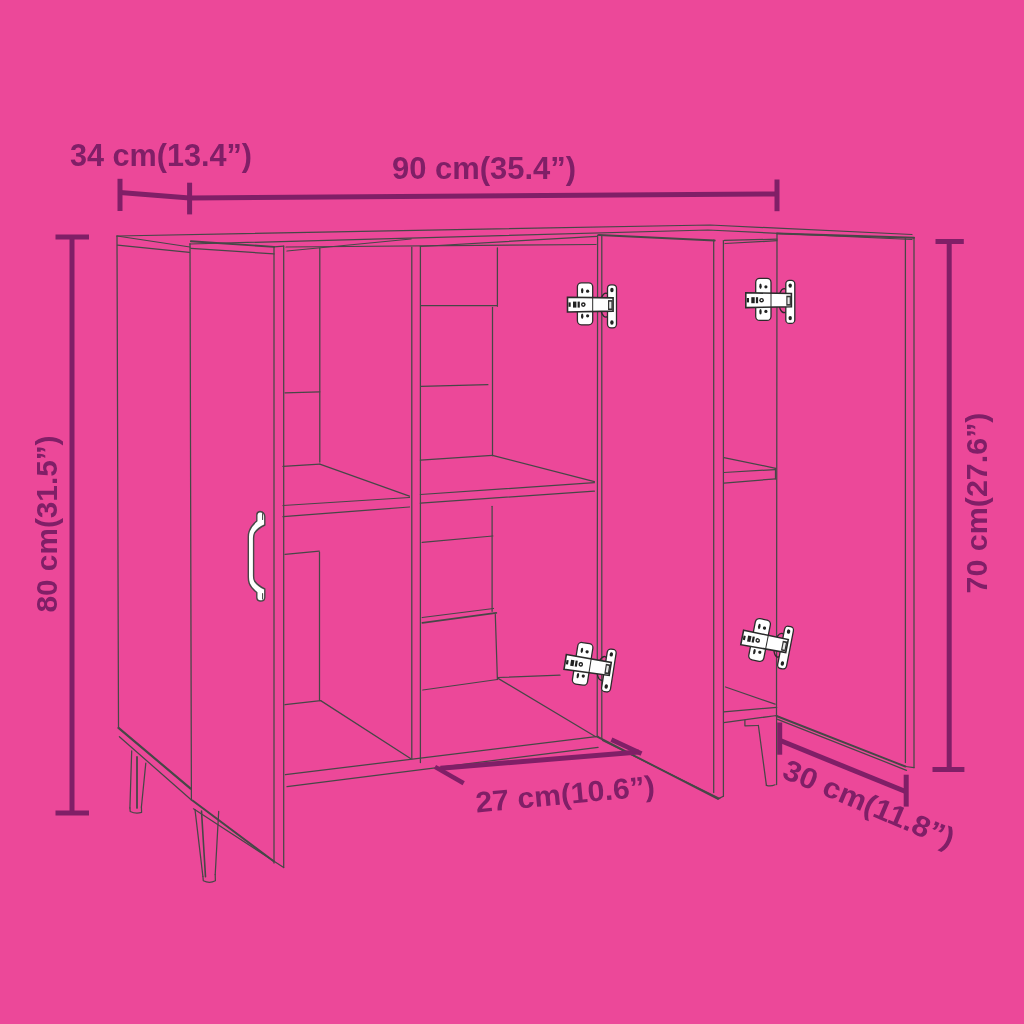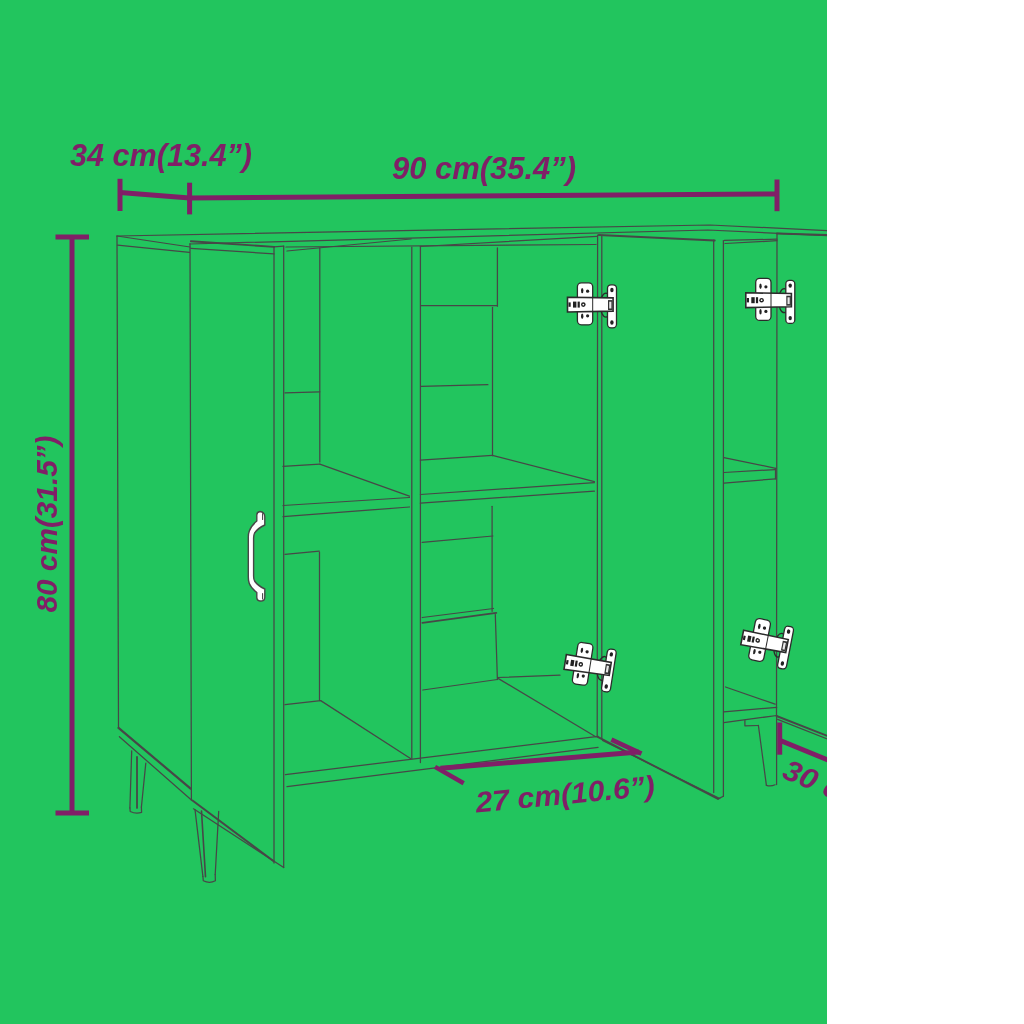--- a/index.html
+++ b/index.html
@@ -1,16 +1,16 @@
 <!DOCTYPE html>
 <html><head>
 <meta charset="utf-8">
 <style>
   html,body{margin:0;padding:0;background:#ffffff;}
-  .page{width:827px;height:1024px;position:relative;background:#22c55e;overflow:hidden;font-style:italic;}
+  .page{width:1024px;height:1024px;position:relative;background:#ec4899;overflow:hidden;}
   text{font-family:"Liberation Sans",sans-serif;font-weight:bold;fill:#801F67;}
 </style>
 </head>
 <body>
 
 <div class="page">
 <svg width="1024" height="1024" viewBox="0 0 1024 1024">
 <defs>
 
 <g id="hinge" fill="none" stroke="#2b2b2b" stroke-width="1.3">

